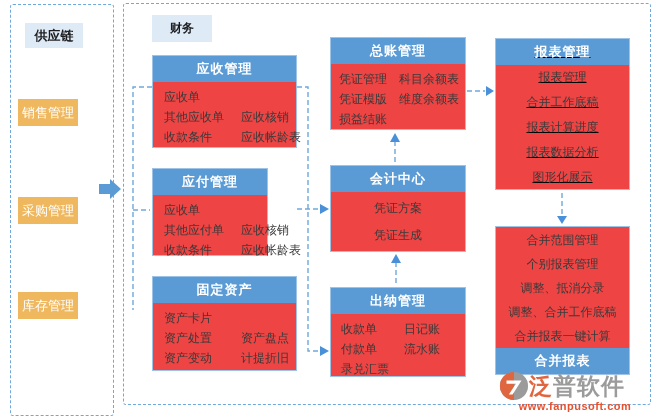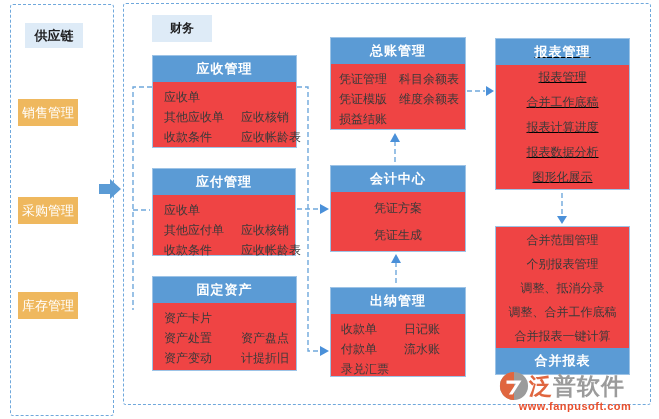--- a/index.html
+++ b/index.html
@@ -24,21 +24,21 @@
   .module{position:absolute;border:1px solid #9DC3E6;background:#ef4444;z-index:2;box-sizing:border-box;}
   .module .hd{height:26px;background:#5B9BD5;color:#fff;font-weight:bold;font-size:13px;
               display:flex;align-items:center;justify-content:center;letter-spacing:1px;}
   .module .bd{font-size:12px;color:#3a3a3a;}
   .twocol .bd{display:grid;grid-template-columns:var(--c1) 1fr;padding:5px 2px 0 var(--pl);}
   .twocol .cell{line-height:20px;white-space:nowrap;}
   .centered .bd{display:flex;flex-direction:column;align-items:center;justify-content:center;}
   .centered .cell{line-height:25px;white-space:nowrap;text-align:center;}
 
   #m-receivables{left:152px;top:55px;width:145px;height:93px;--c1:77px;--pl:11px;}
-  #m-payables{left:152px;top:168px;width:144px;height:88px;--c1:77px;--pl:11px;}
+  #m-payables{left:152px;top:168px;width:116px;height:88px;--c1:77px;--pl:11px;}
   #m-fixed{left:152px;top:276px;width:145px;height:95px;--c1:77px;--pl:11px;}
   #m-ledger{left:330px;top:37px;width:136px;height:93px;--c1:60px;--pl:8px;}
   #m-accounting{left:330px;top:165px;width:136px;height:87px;}
   #m-accounting .cell{line-height:27px;}
   #m-cashier{left:330px;top:287px;width:136px;height:90px;--c1:63px;--pl:10px;}
   #m-reports{left:495px;top:38px;width:135px;height:152px;text-decoration:underline;}
   #m-consolidated{left:495px;top:226px;width:135px;height:149px;}
   #m-consolidated .cell{line-height:24px;}
 
   

